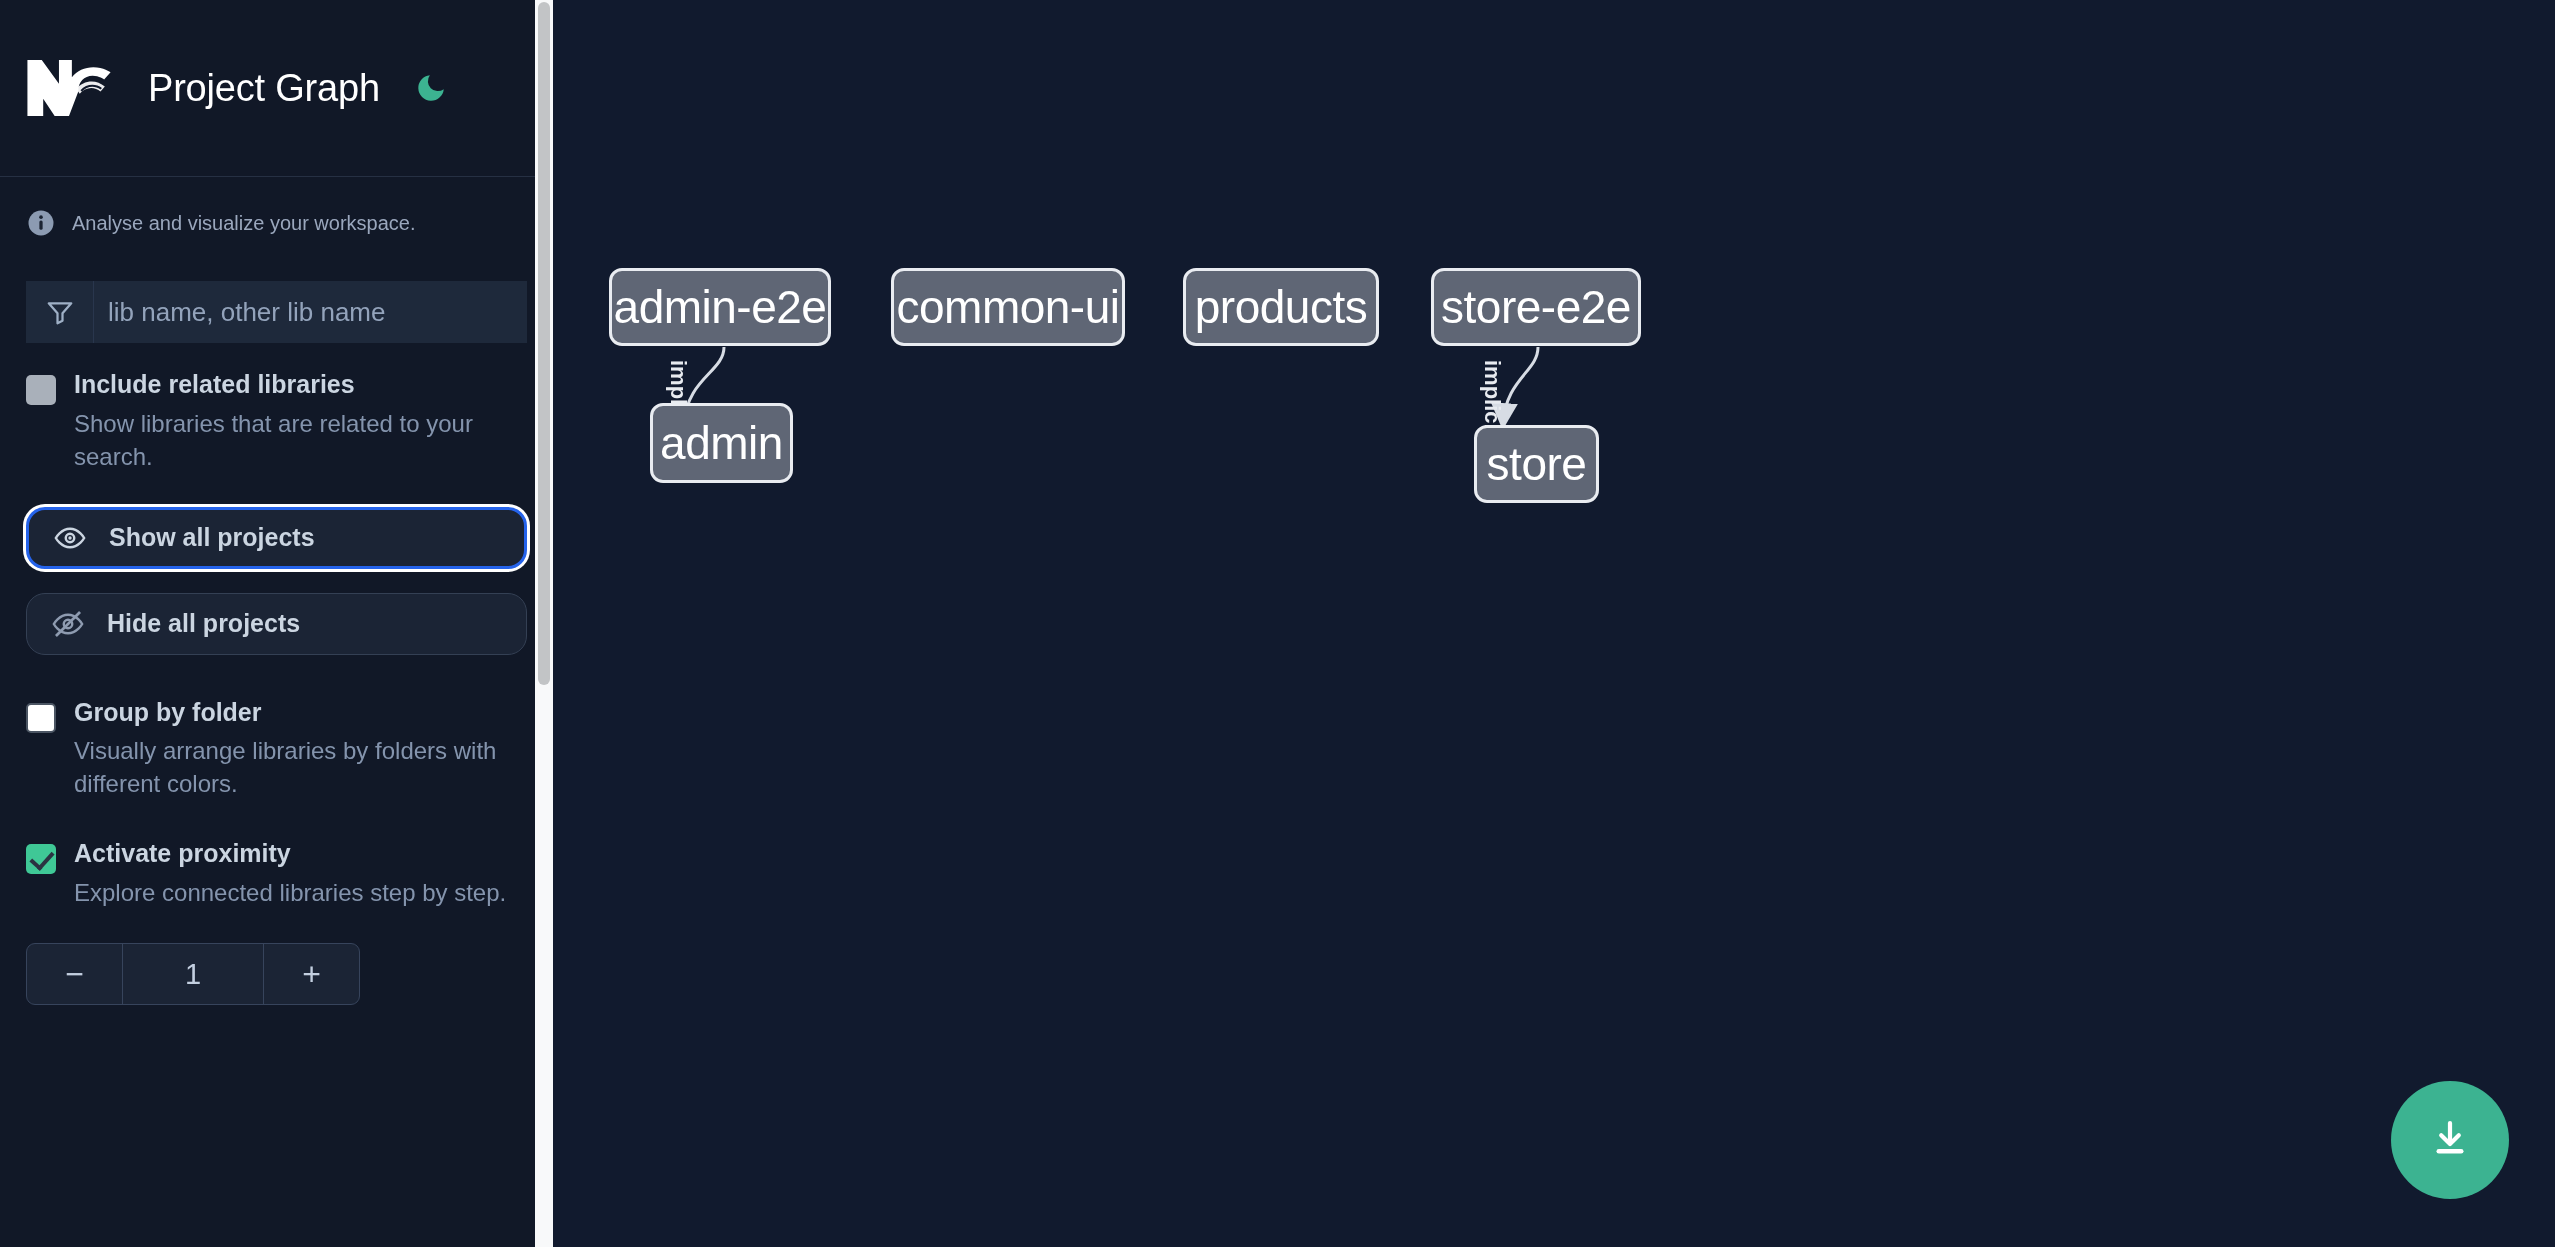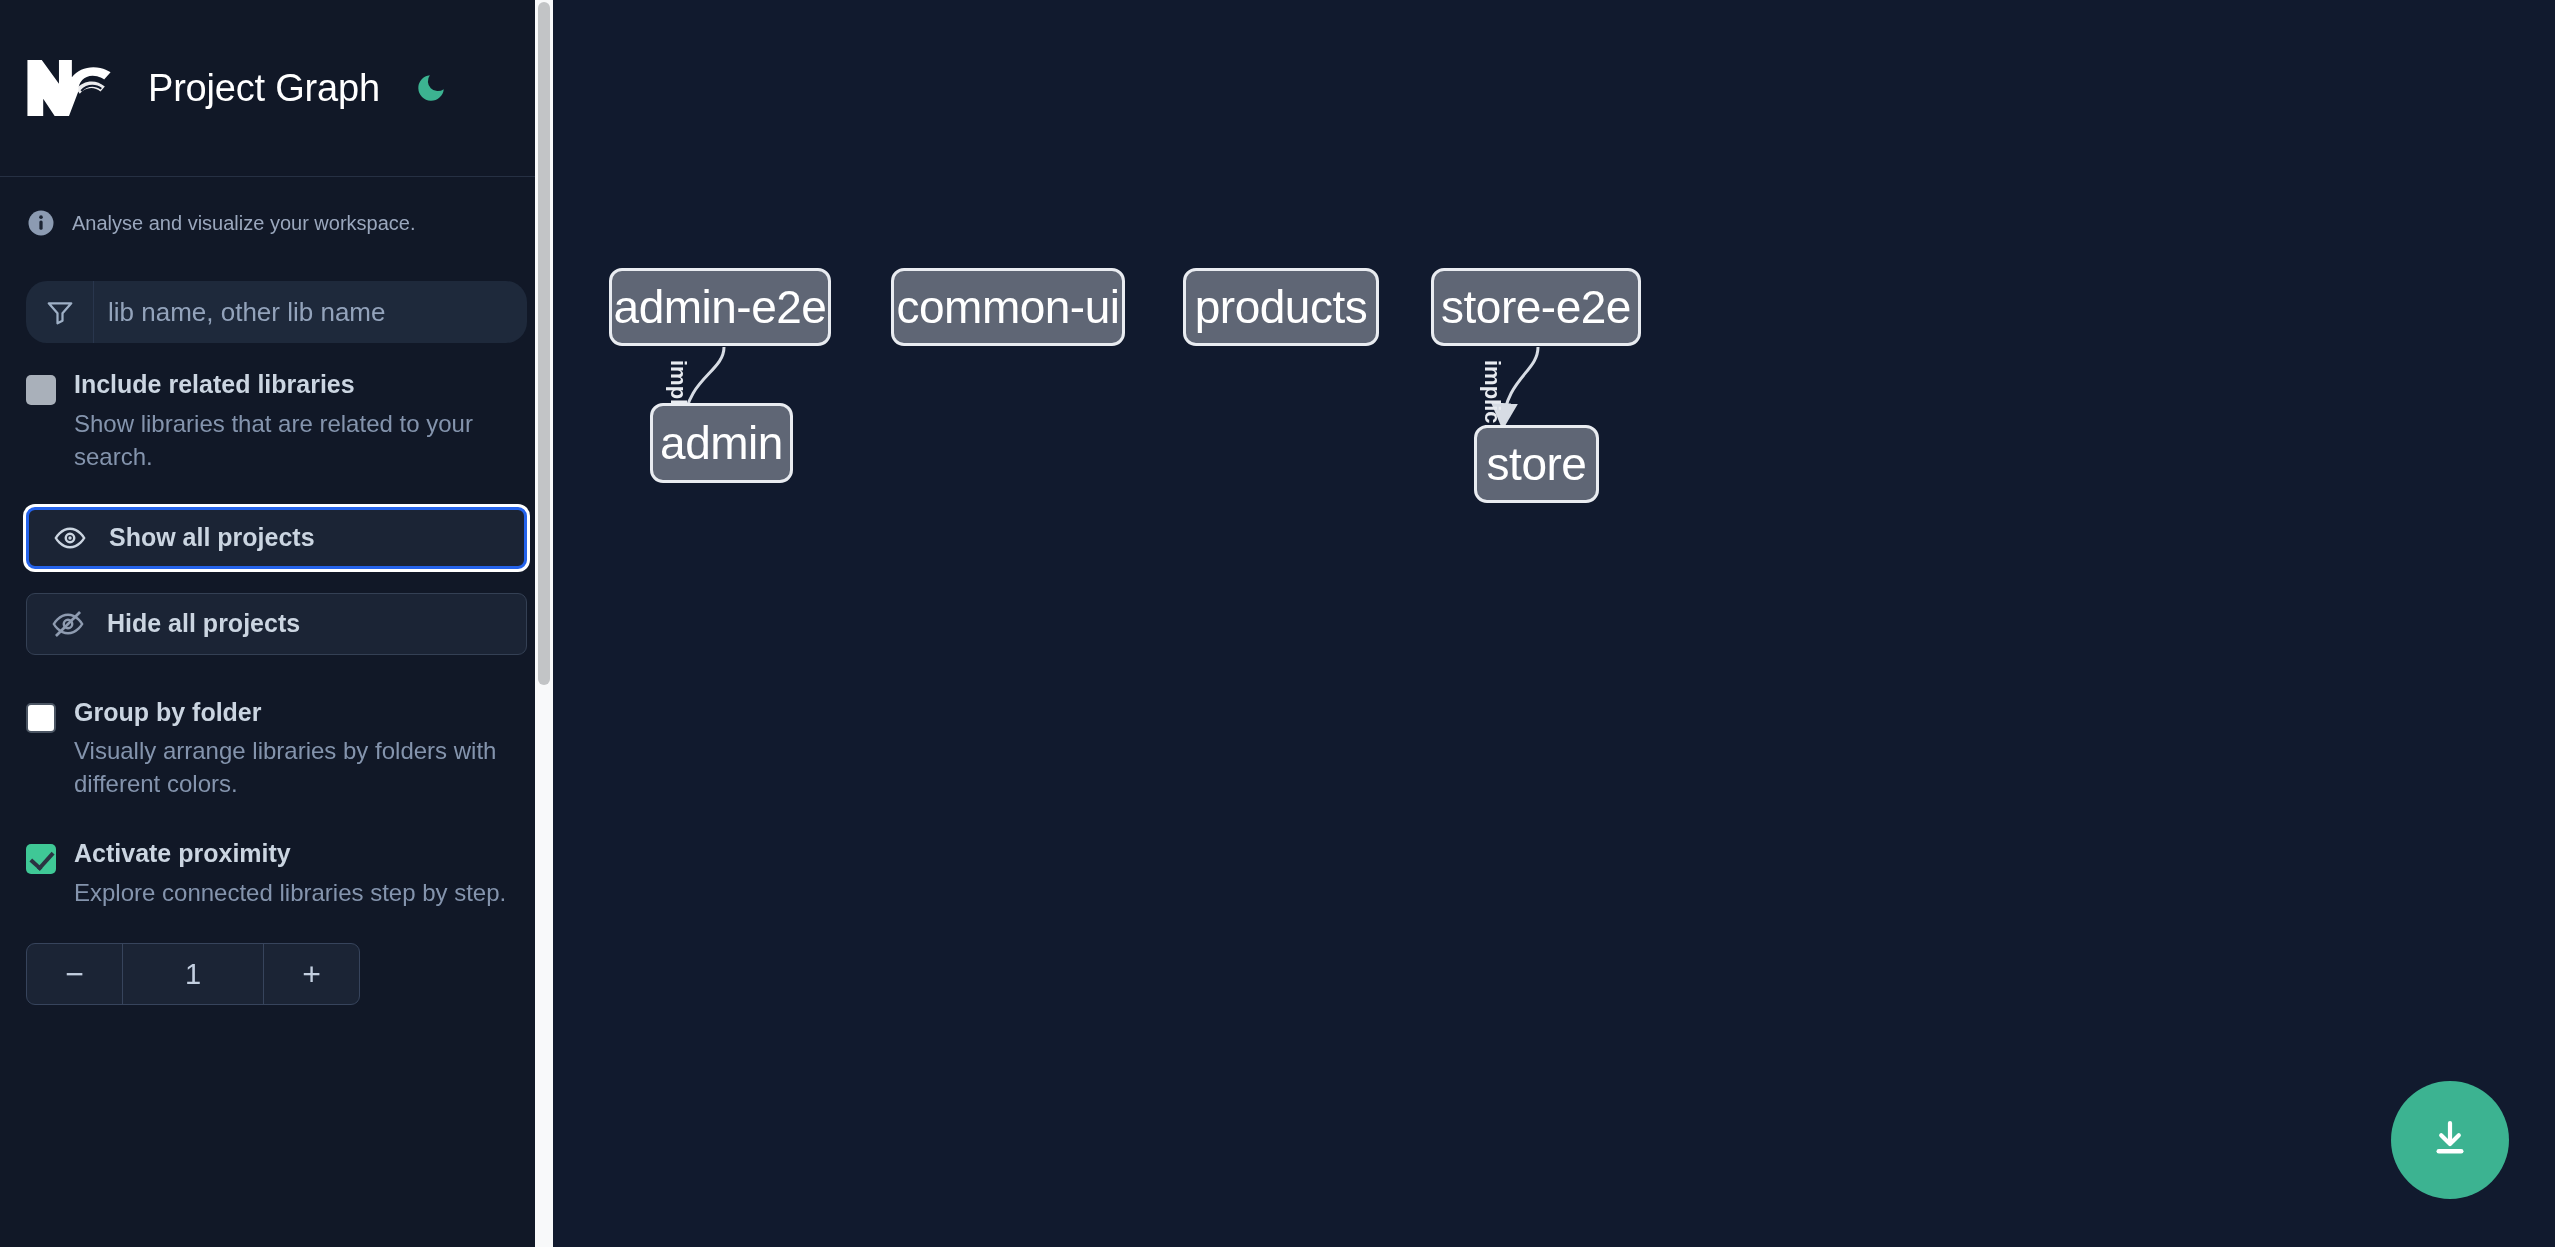--- a/index.html
+++ b/index.html
@@ -68,21 +68,21 @@
     font-size: 20px;
   }
 
   
   .filter-row { padding: 0 26px; margin-top: 12px; }
   .filter-box {
     display: flex;
     align-items: stretch;
     height: 62px;
     background: #1e293b;
-    border-radius: 21px;
+    border-radius: 0;
     overflow: hidden;
   }
   .filter-icon-wrap {
     width: 68px;
     display: flex; align-items: center; justify-content: center;
     border-right: 1px solid #29364d;
   }
   .filter-input {
     flex: 1;
     background: transparent;
@@ -130,21 +130,21 @@
   .act-btn {
     position: relative;
     width: 100%;
     height: 62px;
     display: flex;
     align-items: center;
     gap: 22px;
     padding-left: 24px;
     background: #1b2435;
     border: 1px solid #344054;
-    border-radius: 9px;
+    border-radius: 19px;
     color: #cbd5e1;
     font-size: 25px;
     font-weight: 700;
     cursor: pointer;
     font-family: "Liberation Sans", sans-serif;
   }
   .act-btn.focused {
     border: 3px solid #2563eb;
     box-shadow: 0 0 0 3px #ffffff;
   }

